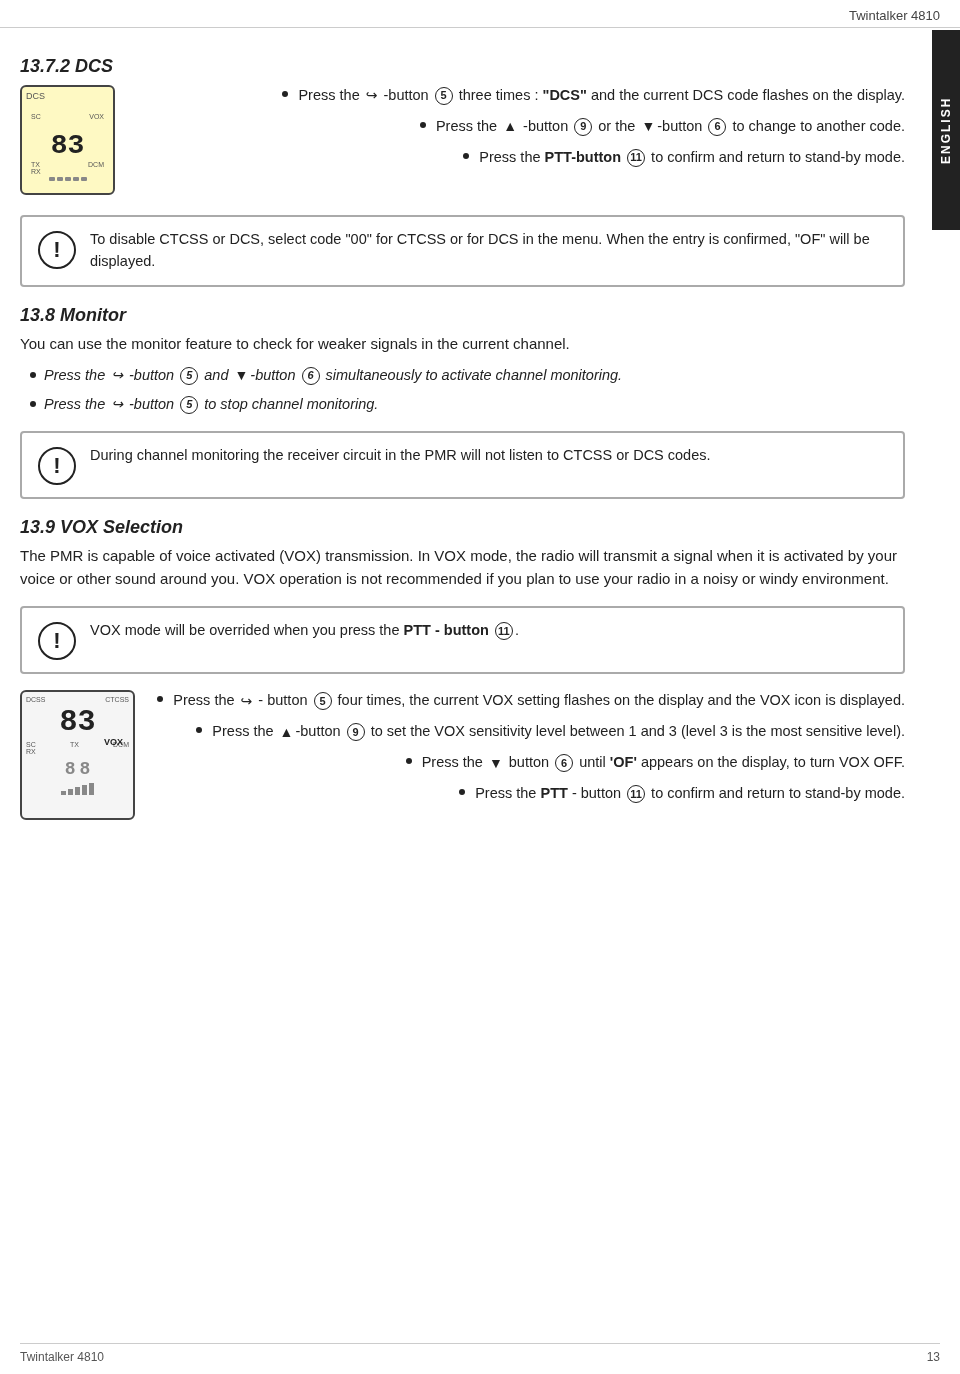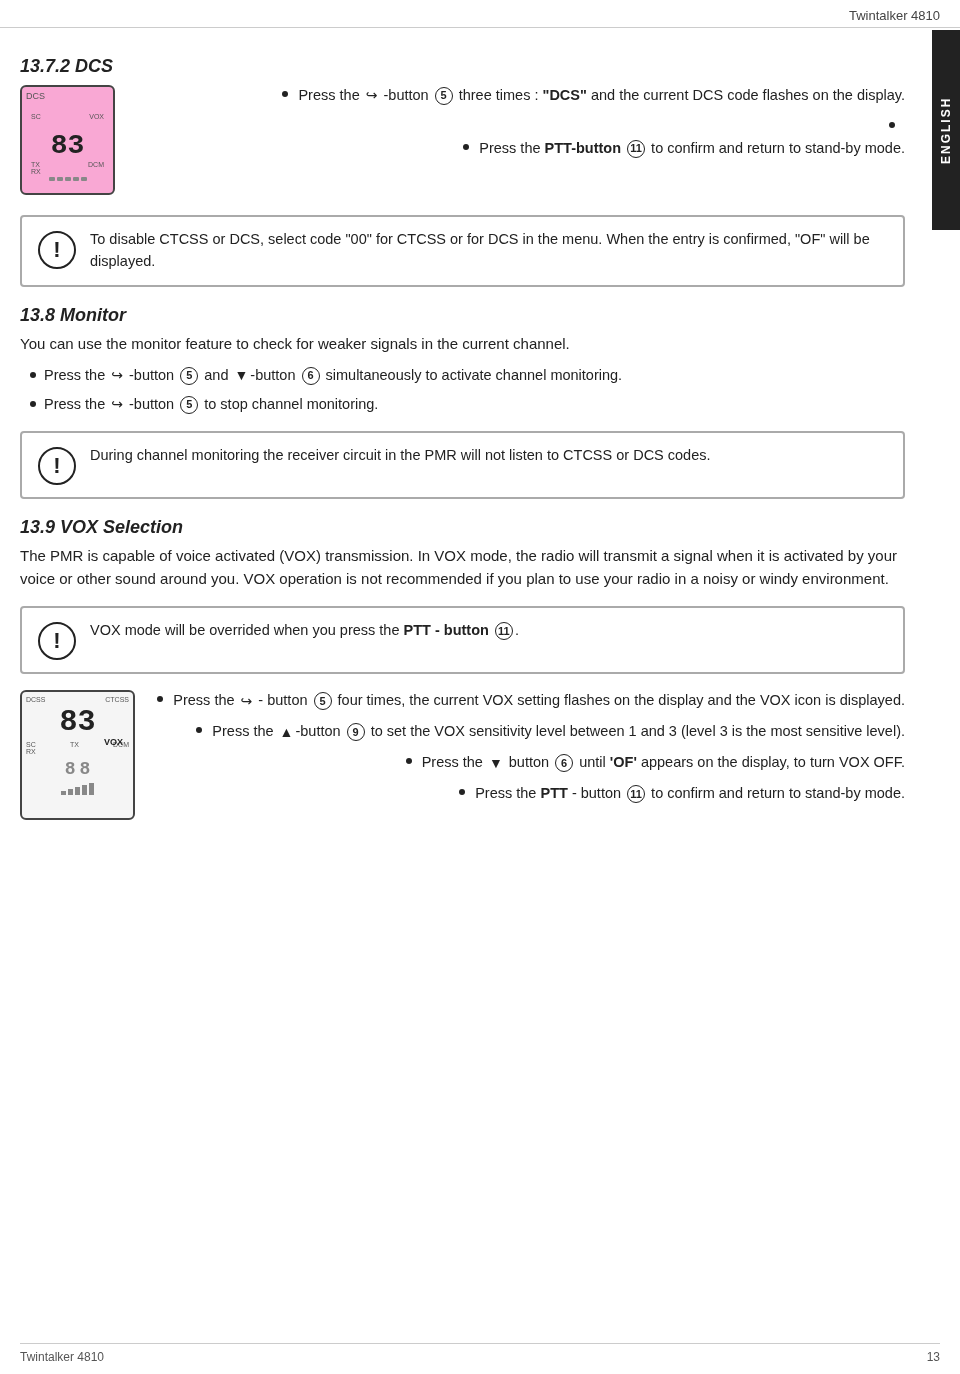--- a/index.html
+++ b/index.html
@@ -66,21 +66,21 @@
       margin-bottom: 20px;
       margin-top: 8px;
     }
 
     
     .radio-display {
       width: 95px;
       height: 110px;
       border: 2px solid #444;
       border-radius: 6px;
-      background: #f9a8d4;
+      background: #fef9c3;
       flex-shrink: 0;
       margin-right: 20px;
       position: relative;
       padding: 4px;
       display: flex;
       flex-direction: column;
       align-items: center;
       justify-content: center;
     }
 
@@ -203,20 +203,21 @@
       font-size: 15px;
       line-height: 1.55;
       margin-bottom: 10px;
     }
 
     
     .monitor-bullets {
       list-style: none;
       margin-left: 10px;
       margin-bottom: 10px;
+      font-style: italic;
     }
 
     .monitor-bullets li {
       display: flex;
       align-items: flex-start;
       margin-bottom: 8px;
       font-size: 14.5px;
       line-height: 1.4;
     }
 
@@ -368,20 +369,23 @@
 
     <ul class="bullet-list">
       <li>
         <span class="bullet-dot"></span>
         <span>
           Press the <span class="arrow-icon">↪</span> -button <span class="circle-num">5</span> three times : <strong>"DCS"</strong> and the current DCS code flashes on the display.
         </span>
       </li>
       <li>
         <span class="bullet-dot"></span>
+        <span>
+          Press the <span class="arrow-icon">▲</span> -button <span class="circle-num">9</span> or the <span class="arrow-icon">▼</span>-button <span class="circle-num">6</span> to change to another code.
+        </span>
       </li>
       <li>
         <span class="bullet-dot"></span>
         <span>
           Press the <strong>PTT-button</strong> <span class="circle-num">11</span> to confirm and return to stand-by mode.
         </span>
       </li>
     </ul>
   </div>
 

